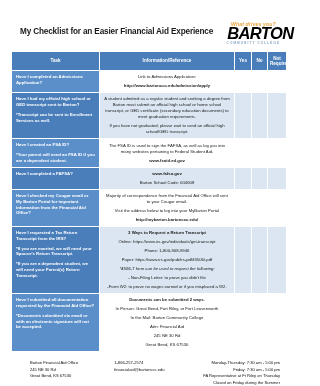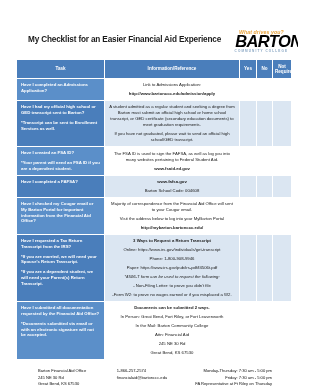--- a/index.html
+++ b/index.html
@@ -7,21 +7,21 @@
     margin: 0; padding: 0;
     width: 298px; height: 386px;
     background: #ffffff;
     font-family: "Liberation Sans", sans-serif;
     overflow: hidden;
   }
   .page {
     position: relative;
     width: 298px; height: 386px;
     background: #ffffff;
-    padding: 16px;
+    padding: 8px;
   }
 
   
   .header {
     display: flex;
     align-items: flex-start;
     justify-content: space-between;
     padding: 13px 10px 4px 12px;
   }
   .page-title {

